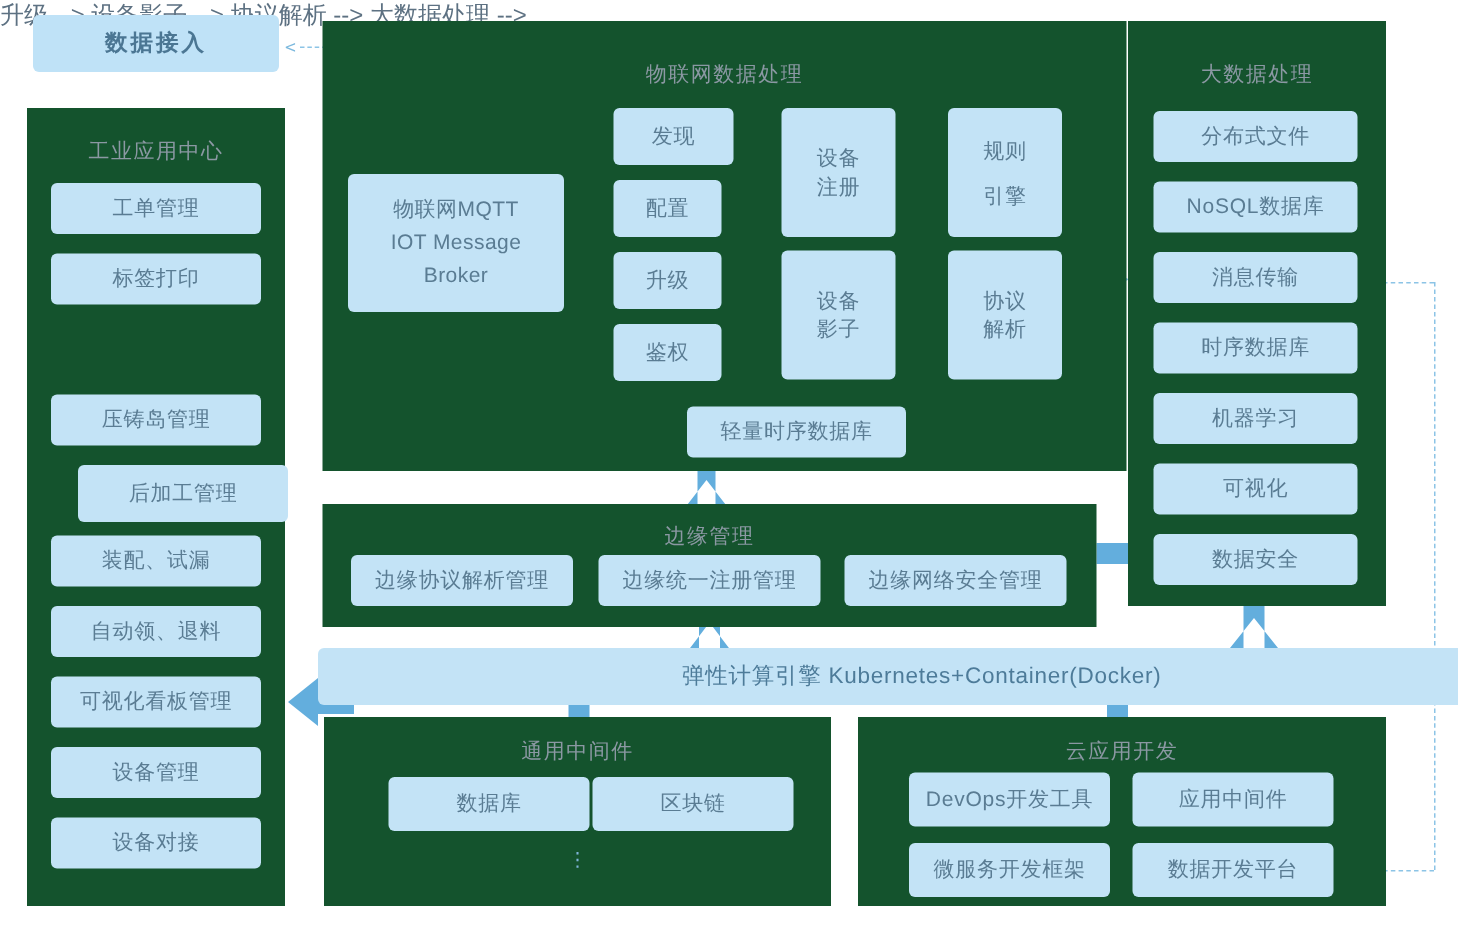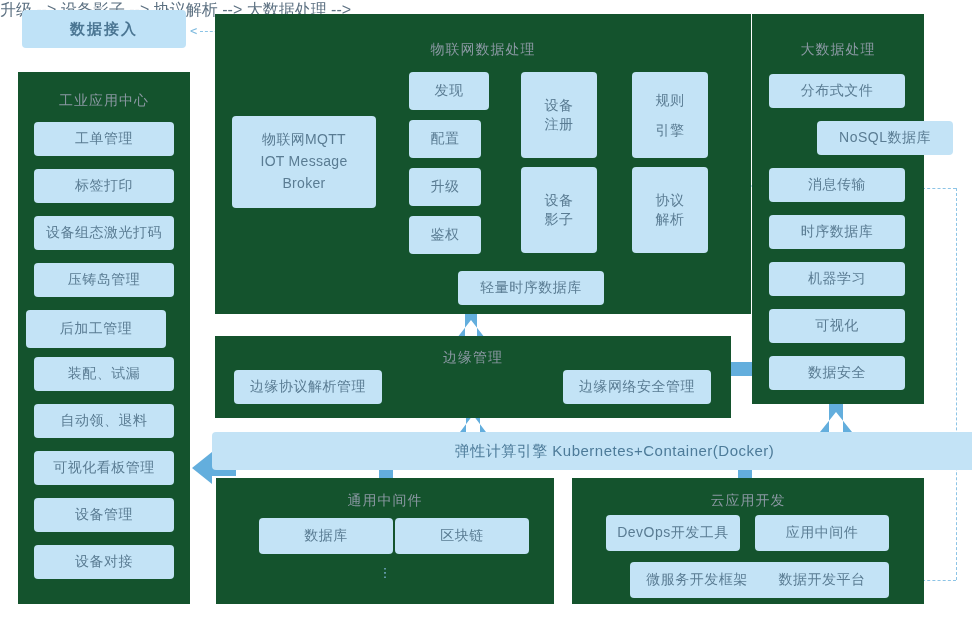--- a/index.html
+++ b/index.html
@@ -125,23 +125,22 @@
   <div class="box header" style="left:22px;top:10px;width:164px;height:38px;">
     <span>数据接入</span>
   </div>
 
   
   <div class="panel" style="left:18px;top:72px;width:172px;height:532px;">
     <div class="panel-title" style="top:20px;">工业应用中心</div>
   </div>
   <div class="box" style="left:34px;top:122px;width:140px;height:34px;">工单管理</div>
   <div class="box" style="left:34px;top:169px;width:140px;height:34px;">标签打印</div>
-  <div class="box" style="left:34px;top:216px;width:140px;height:34px;">设备组态激光打码</div>
   <div class="box" style="left:34px;top:263px;width:140px;height:34px;">压铸岛管理</div>
-  <div class="box" style="left:26px;top:310px;width:140px;height:38px;">后加工管理</div>
+  <div class="box" style="left:52px;top:310px;width:140px;height:38px;">后加工管理</div>
   <div class="box" style="left:34px;top:357px;width:140px;height:34px;">装配、试漏</div>
   <div class="box" style="left:34px;top:404px;width:140px;height:34px;">自动领、退料</div>
   <div class="box" style="left:34px;top:451px;width:140px;height:34px;">可视化看板管理</div>
   <div class="box" style="left:34px;top:498px;width:140px;height:34px;">设备管理</div>
   <div class="box" style="left:34px;top:545px;width:140px;height:34px;">设备对接</div>
 
   
   <div class="panel" style="left:215px;top:14px;width:536px;height:300px;">
     <div class="panel-title" style="top:27px;">物联网数据处理</div>
   </div>
@@ -175,47 +174,48 @@
     <span>解析</span>
   </div>
 
   <div class="box" style="left:458px;top:271px;width:146px;height:34px;">轻量时序数据库</div>
 
   
   <div class="panel" style="left:752px;top:14px;width:172px;height:390px;">
     <div class="panel-title" style="top:27px;">大数据处理</div>
   </div>
   <div class="box" style="left:769px;top:74px;width:136px;height:34px;">分布式文件</div>
-  <div class="box" style="left:769px;top:121px;width:136px;height:34px;margin-left:48px;">NoSQL数据库</div>
+  <div class="box" style="left:769px;top:121px;width:136px;height:34px;">NoSQL数据库</div>
   <div class="box" style="left:769px;top:168px;width:136px;height:34px;">消息传输</div>
   <div class="box" style="left:769px;top:215px;width:136px;height:34px;">时序数据库</div>
   <div class="box" style="left:769px;top:262px;width:136px;height:34px;">机器学习</div>
   <div class="box" style="left:769px;top:309px;width:136px;height:34px;">可视化</div>
   <div class="box" style="left:769px;top:356px;width:136px;height:34px;">数据安全</div>
 
   
   <div class="panel" style="left:215px;top:336px;width:516px;height:82px;">
     <div class="panel-title" style="top:13px;">边缘管理</div>
   </div>
   <div class="box" style="left:234px;top:370px;width:148px;height:34px;">边缘协议解析管理</div>
+  <div class="box" style="left:399px;top:370px;width:148px;height:34px;">边缘统一注册管理</div>
   <div class="box" style="left:563px;top:370px;width:148px;height:34px;">边缘网络安全管理</div>
 
   
   <div class="box wide-bar" style="left:212px;top:432px;width:805px;height:38px;">弹性计算引擎    Kubernetes+Container(Docker)</div>
 
   
   <div class="panel" style="left:216px;top:478px;width:338px;height:126px;">
     <div class="panel-title" style="top:14px;">通用中间件</div>
   </div>
   <div class="box" style="left:259px;top:518px;width:134px;height:36px;">数据库</div>
   <div class="box" style="left:395px;top:518px;width:134px;height:36px;">区块链</div>
   <div class="ellipsis" style="left:370px;top:566px;width:30px;">⋮</div>
 
   
   <div class="panel" style="left:572px;top:478px;width:352px;height:126px;">
     <div class="panel-title" style="top:14px;">云应用开发</div>
   </div>
   <div class="box" style="left:606px;top:515px;width:134px;height:36px;">DevOps开发工具</div>
   <div class="box" style="left:755px;top:515px;width:134px;height:36px;">应用中间件</div>
-  <div class="box" style="left:630px;top:562px;width:134px;height:36px;">微服务开发框架</div>
+  <div class="box" style="left:606px;top:562px;width:134px;height:36px;">微服务开发框架</div>
   <div class="box" style="left:755px;top:562px;width:134px;height:36px;">数据开发平台</div>
 
 </div>
 
 </body></html>

